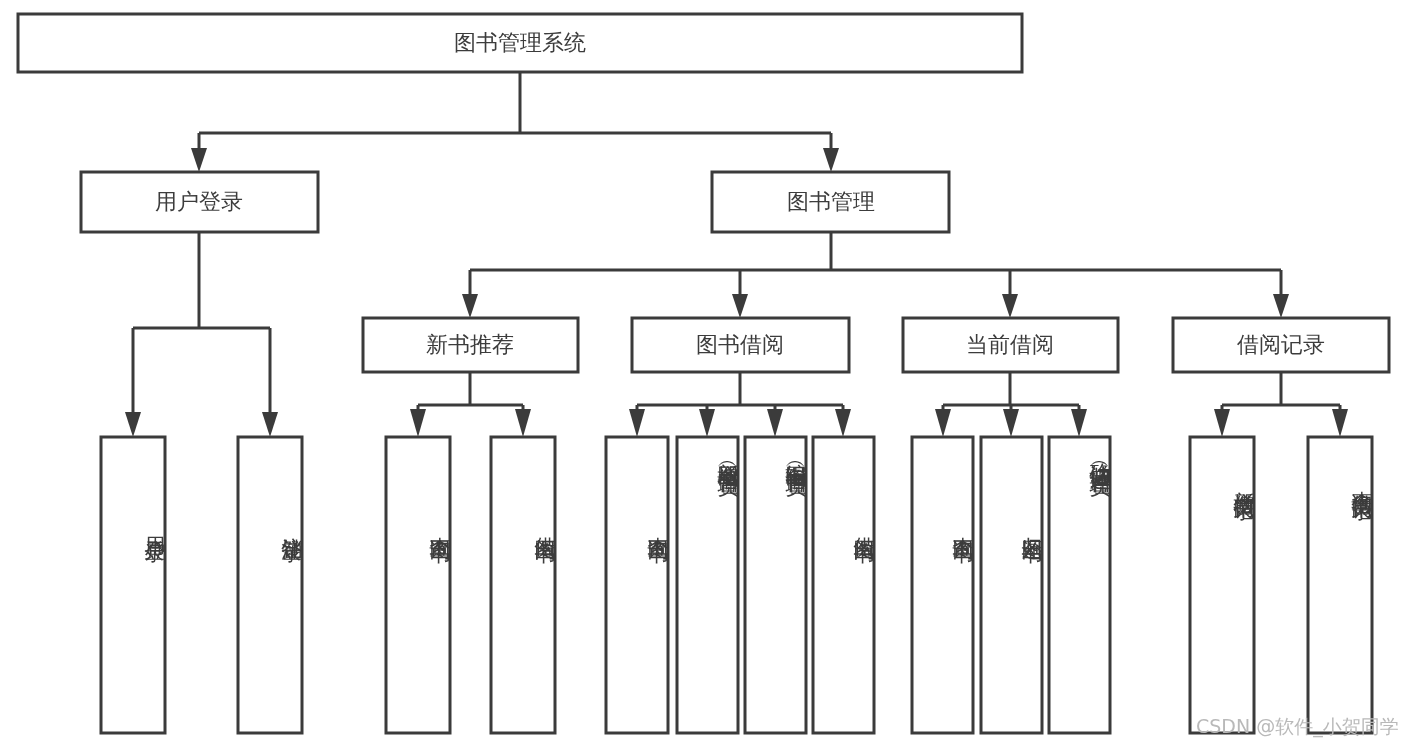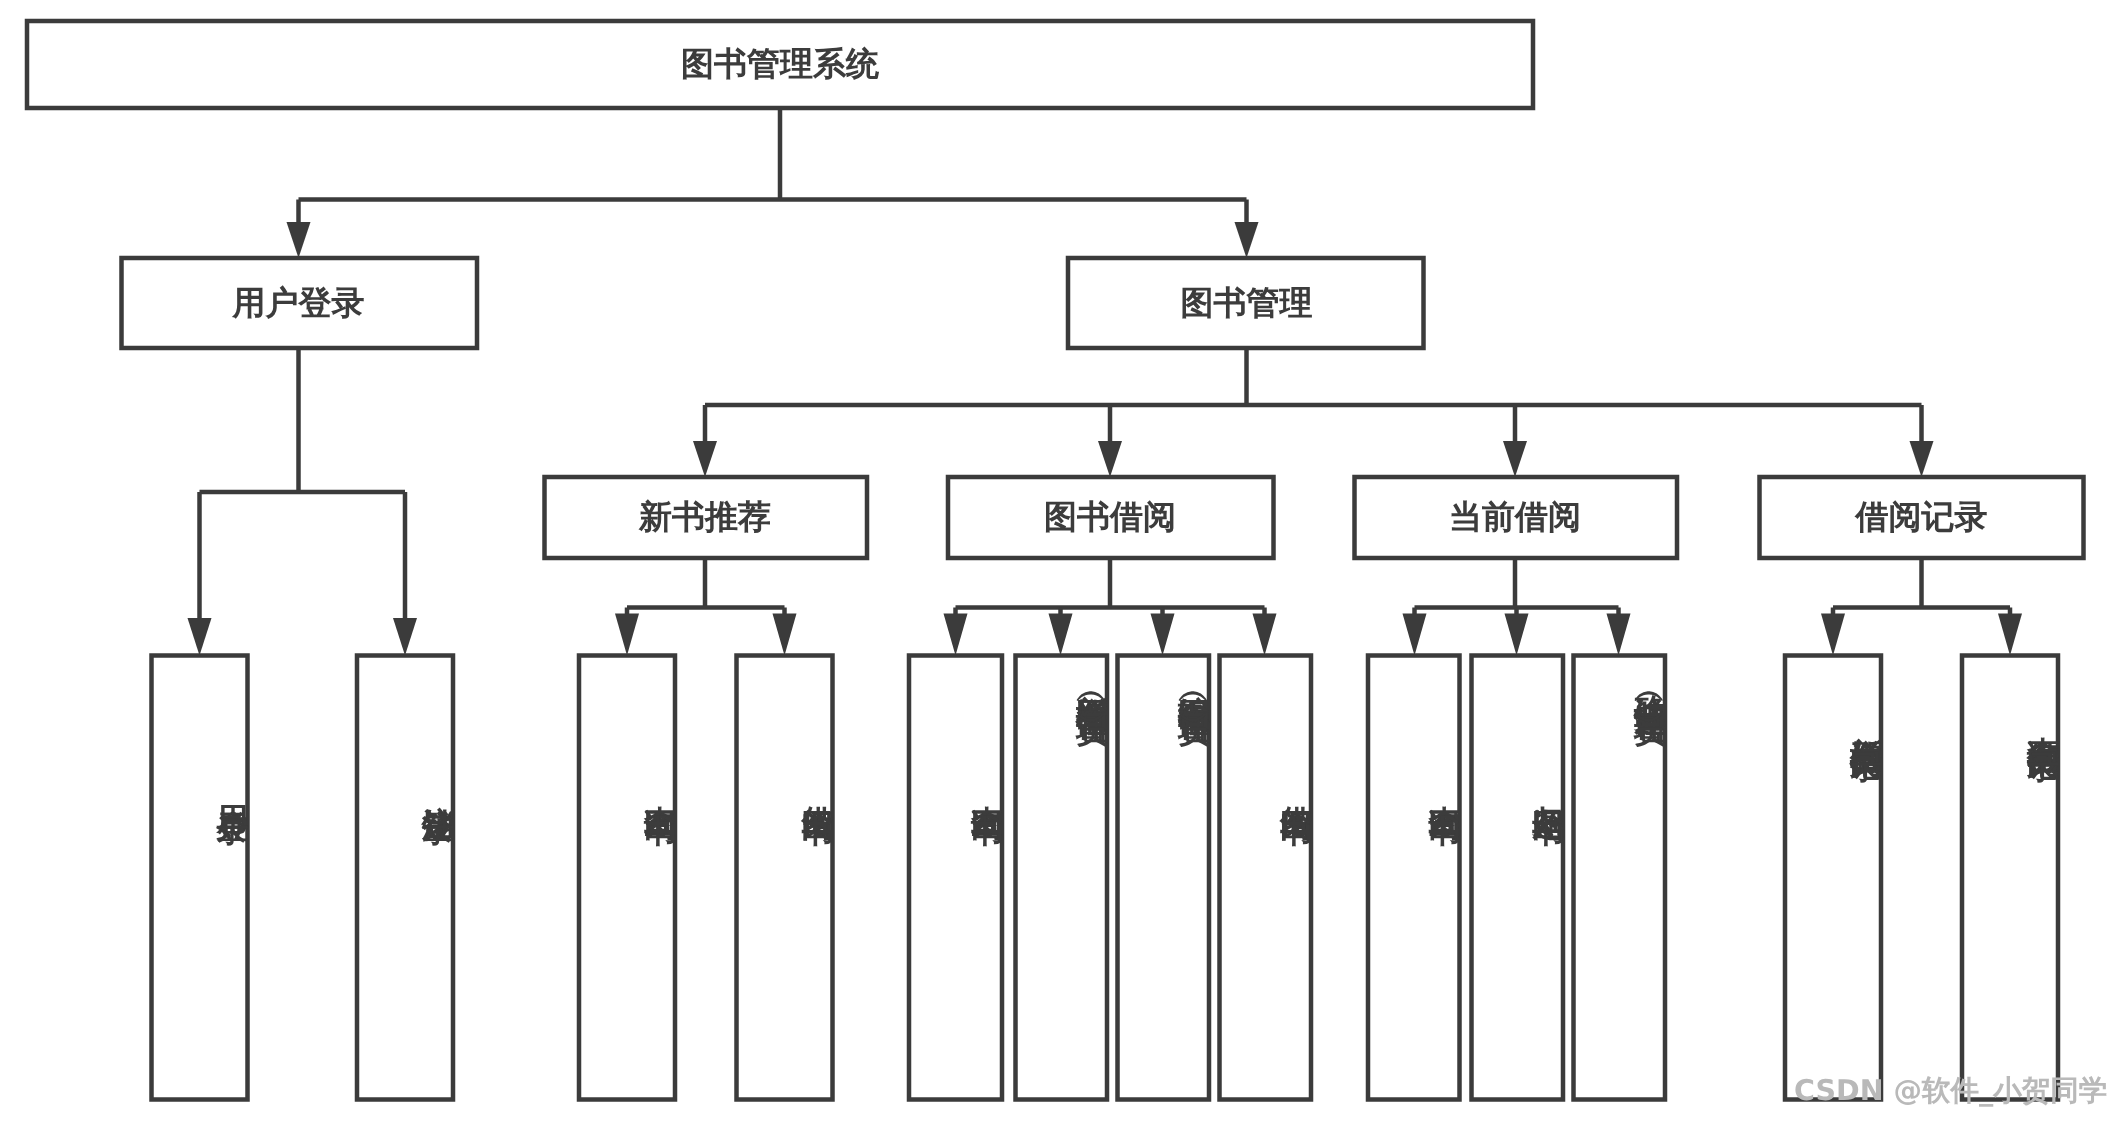--- a/index.html
+++ b/index.html
@@ -10,21 +10,20 @@
   }
   body {
     font-family: "DejaVu Sans", "Liberation Sans", sans-serif;
   }
   #diagram-root {
     position: relative;
     width: 1405px;
     height: 747px;
     background: #ffffff;
     overflow: hidden;
-    font-weight: bold;
   }
   svg#flow-svg {
     position: absolute;
     left: 0;
     top: 0;
     width: 1405px;
     height: 747px;
     display: block;
   }
   .node-rect {

